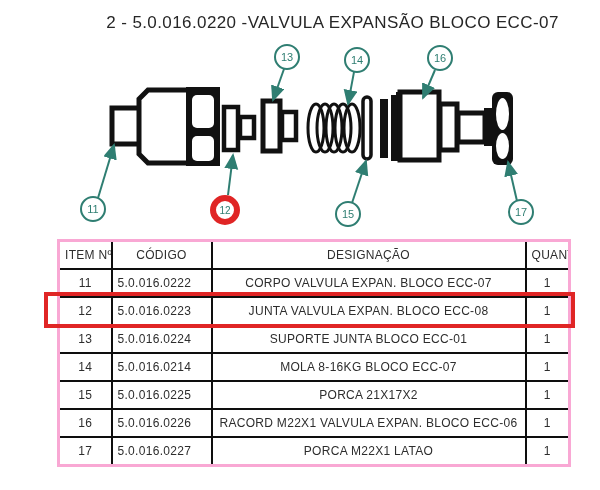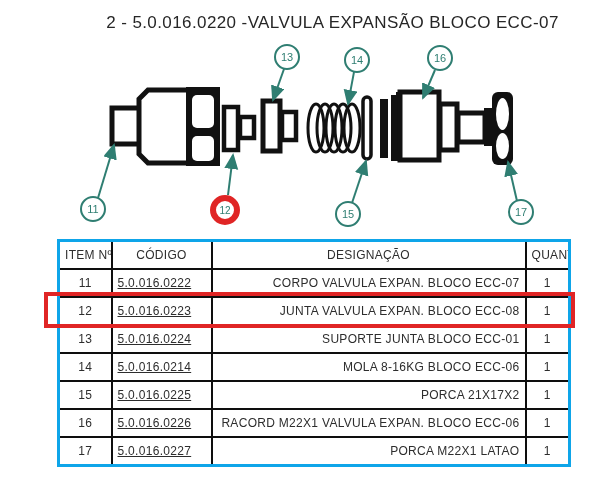--- a/index.html
+++ b/index.html
@@ -9,30 +9,30 @@
   }
   .page{position:absolute;inset:0;background:#fff;border-radius:25px;}
   .title{
     position:absolute;top:13px;left:60px;width:545px;text-align:center;
     font-size:17px;letter-spacing:.4px;color:#262626;white-space:nowrap;
   }
   svg.diagram{position:absolute;top:40px;left:0;}
   .parts-table{
     position:absolute;left:57px;top:239px;width:511px;
     border-collapse:collapse;table-layout:fixed;background:#fff;
-    font-size:12px;color:#2d2d2d;border:3px solid #0ea5e9;
+    font-size:12px;color:#2d2d2d;border:3px solid #f9a8d4;
   }
   .parts-table th,.parts-table td{
     border:2px solid #0e0e0e;height:26px;padding:0 5px;
     overflow:hidden;white-space:nowrap;font-weight:normal;letter-spacing:.3px;
   }
   .parts-table thead th{text-align:center;}
   .c-item{text-align:center;}
-  .c-codigo{text-align:left;padding-left:8px;text-decoration:underline;}
-  .c-desig{text-align:right;padding-left:8px;}
+  .c-codigo{text-align:left;padding-left:8px;}
+  .c-desig{text-align:center;padding-left:8px;}
   .c-quant{text-align:center;}
   .row-highlight{
     position:absolute;left:44px;top:292px;width:531px;height:36px;
     box-sizing:border-box;border:4px solid #e02525;pointer-events:none;
   }
   text.callout-num{fill:#2f7e72;font-size:11px;font-family:"Liberation Sans",sans-serif;}
   text.callout-num-sel{fill:#2f7e72;font-size:10px;font-family:"Liberation Sans",sans-serif;}
 </style>
 </head>
 <body>
@@ -165,21 +165,21 @@
       </tr>
       <tr>
         <td class="c-item">13</td>
         <td class="c-codigo">5.0.016.0224</td>
         <td class="c-desig">SUPORTE JUNTA BLOCO ECC-01</td>
         <td class="c-quant">1</td>
       </tr>
       <tr>
         <td class="c-item">14</td>
         <td class="c-codigo">5.0.016.0214</td>
-        <td class="c-desig">MOLA 8-16KG BLOCO ECC-06</td>
+        <td class="c-desig">MOLA 8-16KG BLOCO ECC-07</td>
         <td class="c-quant">1</td>
       </tr>
       <tr>
         <td class="c-item">15</td>
         <td class="c-codigo">5.0.016.0225</td>
         <td class="c-desig">PORCA 21X17X2</td>
         <td class="c-quant">1</td>
       </tr>
       <tr>
         <td class="c-item">16</td>

